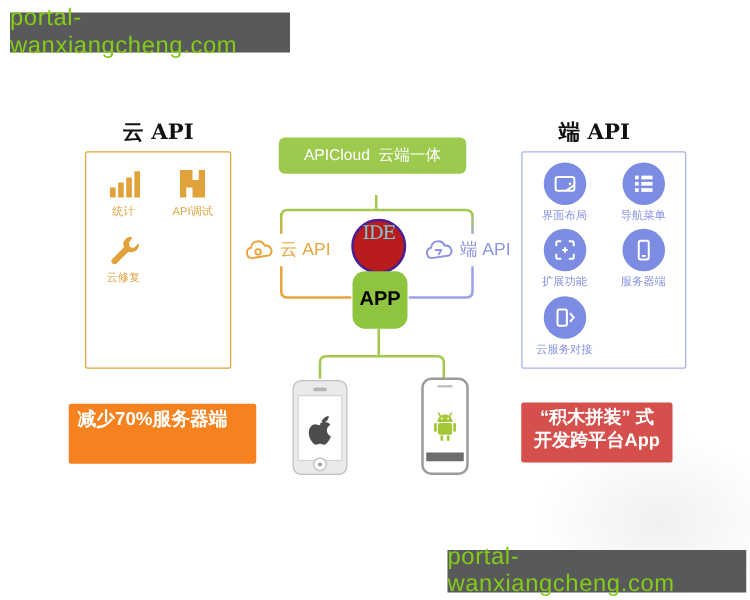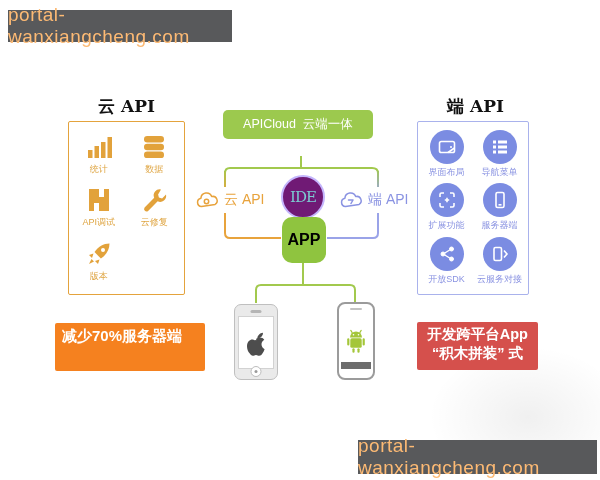--- a/index.html
+++ b/index.html
@@ -8,56 +8,56 @@
     background:#ffffff;
     font-family:"Liberation Sans", sans-serif;
   }
   .smudge{
     position:absolute;left:420px;top:340px;width:180px;height:140px;
     background:radial-gradient(ellipse at 60% 55%, rgba(0,0,0,0.06), rgba(0,0,0,0) 65%);
     pointer-events:none;
   }
   .abs{position:absolute;}
   .watermark{
-    background:#58595b;color:#fdba74;font-size:19px;
+    background:#58595b;color:#84cc16;font-size:19px;
     display:flex;align-items:center;justify-content:center;
     letter-spacing:0.5px;
   }
   .wm-top{left:8px;top:10px;width:224px;height:32px;}
   .wm-bottom{left:358px;top:440px;width:239px;height:34px;}
   .section-heading{
     font-family:"DejaVu Serif", serif;font-weight:bold;font-size:17px;color:#111;
     text-align:center;width:117px;height:22px;line-height:22px;
   }
   .hd-left{left:68px;top:95px;}
   .hd-right{left:417px;top:95px;}
   .panel{
     border-radius:2px;background:#fff;
     display:grid;grid-template-columns:1fr 1fr;grid-template-rows:1fr 1fr 1fr;
     padding:6px 2px;box-sizing:border-box;
   }
   .panel-left{left:68px;top:121px;width:117px;height:174px;border:1px solid #e4a33d;}
-  .panel-right{left:417px;top:121px;width:112px;height:174px;border:1px solid #a9b2ec;}
+  .panel-right{left:417px;top:121px;width:132px;height:174px;border:1px solid #a9b2ec;}
   .cell{display:flex;flex-direction:column;align-items:center;justify-content:center;}
   .cell .lbl{font-size:9px;margin-top:2px;white-space:nowrap;}
   .panel-left .lbl{color:#dfa542;}
   .panel-right .lbl{color:#8a93e2;}
   .blue-circle{
     width:34px;height:34px;border-radius:50%;background:#7b8ce2;
     display:flex;align-items:center;justify-content:center;
   }
   .banner{
     left:223px;top:110px;width:150px;height:29px;background:#9cc94e;border-radius:5px;
     color:#fff;font-size:12.5px;display:flex;align-items:center;justify-content:center;
     white-space:pre;
   }
   .ide-circle{
     left:281px;top:175px;width:44px;height:44px;border-radius:50%;
-    background:#701a75;border:2px solid #c4b5fd;box-sizing:border-box;
-    display:flex;align-items:center;justify-content:center;
+    background:#b91c1c;border:2px solid #4c1d95;box-sizing:border-box;
+    display:flex;justify-content:center;
     color:#7ccdd3;font-family:"DejaVu Serif", serif;font-size:15px;letter-spacing:-1px;
   }
   .cloud-label{
     background:#fff;display:flex;align-items:center;gap:3px;
     height:26px;padding:0 3px;font-size:14px;
   }
   .cl-left{left:192px;top:187px;color:#e8a33c;}
   .cl-right{left:336px;top:187px;color:#8a93e2;}
   .app-box{
     left:282px;top:217px;width:44px;height:46px;background:#8fc43f;border-radius:10px;
@@ -127,47 +127,29 @@
     <svg width="30" height="28" viewBox="0 0 30 28" fill="#e2a23b">
       <rect x="4" y="17" width="4.5" height="8"></rect>
         <rect x="10.5" y="13" width="4.5" height="12"></rect>
       <rect x="17" y="9" width="4.5" height="16"></rect>
         <rect x="23.5" y="4" width="4.5" height="21"></rect>
     </svg>
     <span class="lbl">统计</span>
   </div>
   <div class="cell">
     <svg width="28" height="28" viewBox="0 0 28 28" fill="#e2a23b">
-      <rect x="4" y="3" width="20" height="6.5" rx="3.2"></rect>
-      <rect x="4" y="10.8" width="20" height="6.5" rx="3.2"></rect>
-      <rect x="4" y="18.6" width="20" height="6.5" rx="3.2"></rect>
-    </svg>
-    <span class="lbl">数据</span>
-  </div>
-  <div class="cell">
-    <svg width="28" height="28" viewBox="0 0 28 28" fill="#e2a23b">
       <path d="M4 3 h10 v8 h5 v-8 h5 v22 h-10 v-8 h-5 v8 h-5 z"></path>
     </svg>
     <span class="lbl">API调试</span>
   </div>
   <div class="cell">
     <svg width="28" height="28" viewBox="0 0 28 28" fill="#e2a23b">
       <path d="M21 3.5 a6 6 0 0 0-6.8 8.3 L4.6 21.4 a2.5 2.5 0 0 0 3.5 3.5 l9.6-9.6 a6 6 0 0 0 8.3-6.8 l-3.9 3.9 -3.2-0.8 -0.8-3.2 z"></path>
     </svg>
     <span class="lbl">云修复</span>
-  </div>
-  <div class="cell">
-    <svg width="28" height="28" viewBox="0 0 28 28" fill="#e2a23b">
-      <path d="M24.5 3.5 c-6 0-11.5 3.2-15 8.6 l6.4 6.4 c5.4-3.5 8.6-9 8.6-15 z"></path>
-      <path d="M8.5 13.5 l-4.5 1.5 3 3 z"></path>
-      <path d="M14.5 19.5 l-1.5 4.5 -3-3 z"></path>
-      <path d="M6.5 19 l-2.5 5 5-2.5 z"></path>
-      <circle cx="18" cy="10" r="2" fill="#ffffff"></circle>
-    </svg>
-    <span class="lbl">版本</span>
   </div>
 </div>
 
 <div class="abs panel panel-right">
   <div class="cell">
     <div class="blue-circle">
       <svg width="22" height="22" viewBox="0 0 22 22" fill="none" stroke="#ffffff" stroke-width="1.6">
         <rect x="3.5" y="5.5" width="15" height="11" rx="1.8"></rect>
         <path d="M12 16.5 l6.5-4.5"></path>
         <circle cx="15" cy="11" r="1" fill="#ffffff" stroke="none"></circle>
@@ -201,31 +183,20 @@
     <span class="lbl">扩展功能</span>
   </div>
   <div class="cell">
     <div class="blue-circle">
       <svg width="22" height="22" viewBox="0 0 22 22" fill="none" stroke="#ffffff" stroke-width="1.6">
         <rect x="7" y="3.5" width="8" height="15" rx="1.6"></rect>
         <path d="M9.5 15.8 h3"></path>
       </svg>
     </div>
     <span class="lbl">服务器端</span>
-  </div>
-  <div class="cell">
-    <div class="blue-circle">
-      <svg width="22" height="22" viewBox="0 0 22 22" fill="#ffffff" stroke="#ffffff">
-        <circle cx="7" cy="11" r="2"></circle>
-          <circle cx="15.5" cy="6" r="2"></circle>
-          <circle cx="15.5" cy="16" r="2"></circle>
-        <path d="M8.8 10 L13.7 7 M8.8 12 L13.7 15" stroke-width="1.4" fill="none"></path>
-      </svg>
-    </div>
-    <span class="lbl">开放SDK</span>
   </div>
   <div class="cell">
     <div class="blue-circle">
       <svg width="22" height="22" viewBox="0 0 22 22" fill="none" stroke="#ffffff" stroke-width="1.6">
         <rect x="5" y="4.5" width="7.5" height="13" rx="1.5"></rect>
         <path d="M15 7.5 l3 3.5 -3 3.5"></path>
       </svg>
     </div>
     <span class="lbl">云服务对接</span>
   </div>
@@ -285,15 +256,15 @@
       <rect x="13.4" y="20.2" width="2.2" height="4.6" rx="1.1"></rect>
     </svg>
   </div>
   <div class="bar"></div>
 </div>
 
 <div class="abs callout co-left">
   <div>减少70%服务器端</div>
 </div>
 <div class="abs callout co-right">
+  <div>“积木拼装” 式</div>
   <div>开发跨平台App</div>
-  <div>“积木拼装” 式</div>
 </div>
 
 </body></html>

